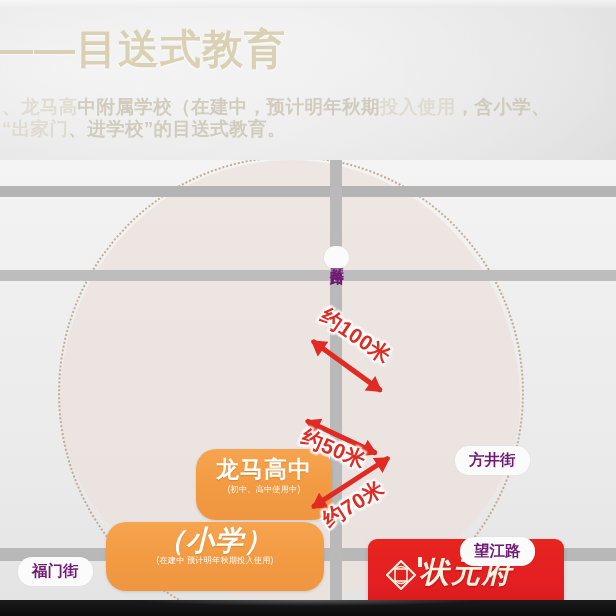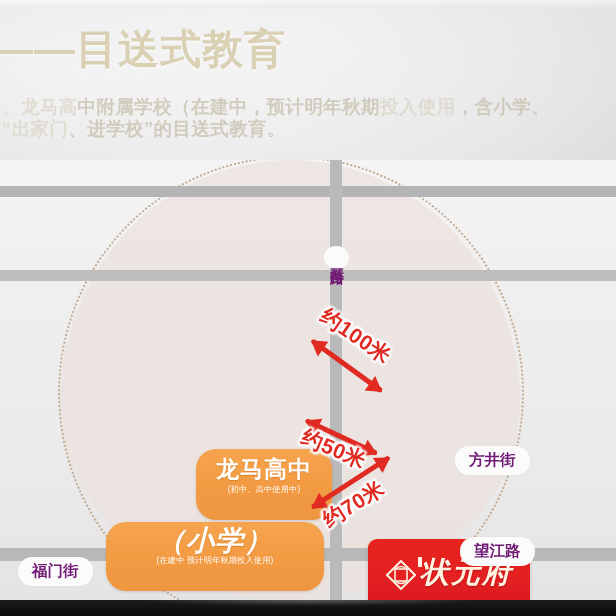--- a/index.html
+++ b/index.html
@@ -102,21 +102,21 @@
   .obox .t2{font-size:28px;font-weight:bold;letter-spacing:1px;line-height:26px;
             text-shadow:0 1px 1px rgba(170,90,10,.35);font-style:italic;}
   .obox .sub{font-size:8.5px;line-height:12px;opacity:.95;letter-spacing:.2px;
              transform:scale(.96);}
 
   #box-gaozhong{left:196px;top:289px;width:116px;}
   #box-fushu{left:106px;top:362px;width:198px;}
 
   
   .rbox{
-    position:absolute;left:368px;top:379px;width:162px;height:72px;
+    position:absolute;left:368px;top:379px;width:196px;height:72px;
     background:linear-gradient(180deg,#e8241f 0%,#e31f22 60%,#d8191d 100%);
     border-radius:9px;
     box-shadow:0 2px 4px rgba(0,0,0,.16);
   }
   .rbox .logo{
     position:absolute;left:18px;top:21px;width:30px;height:30px;
   }
   .rbox .brand{
     position:absolute;left:52px;top:14px;
     font-size:29px;font-weight:bold;color:#fdf3e0;letter-spacing:2px;

